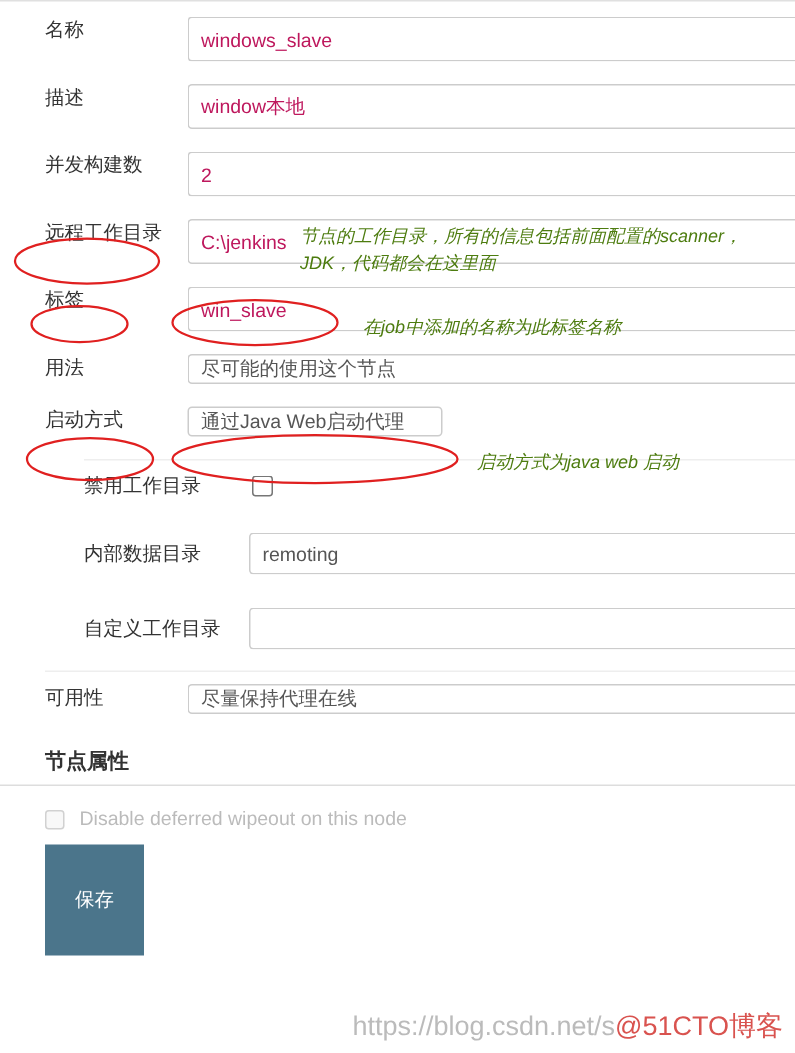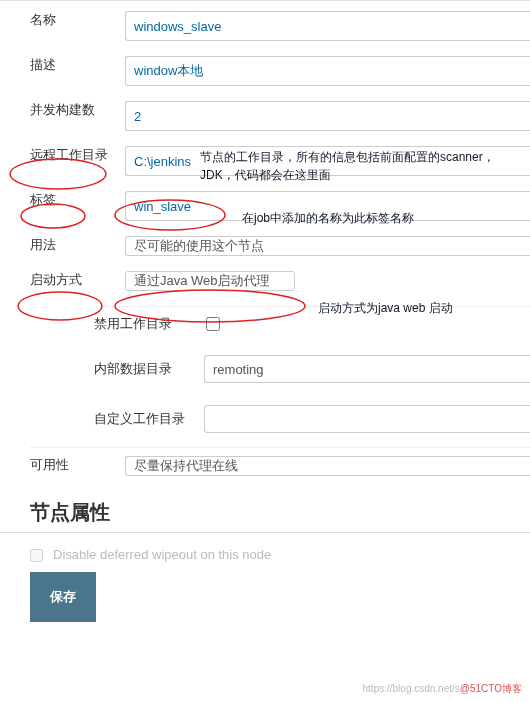--- a/index.html
+++ b/index.html
@@ -29,21 +29,21 @@
       font-size: 13px;
       color: #333;
       position: relative;
     }
     .form-input {
       height: 30px;
       border: 1px solid #ccc;
       border-radius: 3px;
       padding: 4px 8px;
       font-size: 13px;
-      color: #0369a1;
+      color: #be185d;
       background: #fff;
       flex: 1;
       min-width: 0;
     }
     .form-input-wide {
       border-right: none;
       border-radius: 3px 0 0 3px;
     }
     .select-box {
       height: 20px;
@@ -60,27 +60,28 @@
       border-radius: 3px 0 0 3px;
     }
     .select-narrow {
       width: 170px;
       flex: 0 0 170px;
       border-right: 1px solid #ccc;
       border-radius: 3px;
     }
     .annotation {
       position: absolute;
-      color: #0f172a;
+      color: #4d7c0f;
       font-size: 12px;
       line-height: 1.5;
       pointer-events: none;
+      font-style: italic;
     }
     .sub-section {
-      margin-left: 94px;
+      margin-left: 56px;
       margin-top: 5px;
     }
     .sub-row {
       display: flex;
       align-items: center;
       padding: 8px 0;
       border-top: 1px solid #eee;
       margin-bottom: 6px;
     }
     .sub-row:first-child {
@@ -104,55 +105,55 @@
       border-right: none;
       border-radius: 3px 0 0 3px;
     }
     .checkbox {
       width: 14px;
       height: 14px;
       margin-left: 2px;
     }
     .section-title {
       font-weight: bold;
-      font-size: 20px;
+      font-size: 14px;
       padding: 8px 30px 6px;
       border-bottom: 1px solid #ddd;
       margin-bottom: 10px;
     }
     .disabled-checkbox {
       display: flex;
       align-items: flex-end;
       padding: 4px 30px 10px;
       color: #bbb;
       font-size: 13px;
     }
     .disabled-checkbox input {
       margin-right: 10px;
     }
     .save-btn {
       background: #4b758b;
       color: #fff;
       border: none;
-      padding: 16px 20px;
+      padding: 28px 20px;
       font-size: 13px;
       margin-left: 30px;
       cursor: pointer;
-      font-weight: bold;
+      font-weight: normal;
     }
     svg.ellipse {
       position: absolute;
       pointer-events: none;
     }
     .watermark {
       position: absolute;
       right: 8px;
       bottom: 6px;
       color: #bbb;
-      font-size: 10px;
+      font-size: 18px;
     }
     .watermark .red { color: #d9534f; }
     hr.sep { border: none; border-top: 1px solid #eee; margin: 4px 0 8px 30px; }
   </style>
 </head>
 <body>
 
 <div class="form-container">
 
   <div class="form-row">

